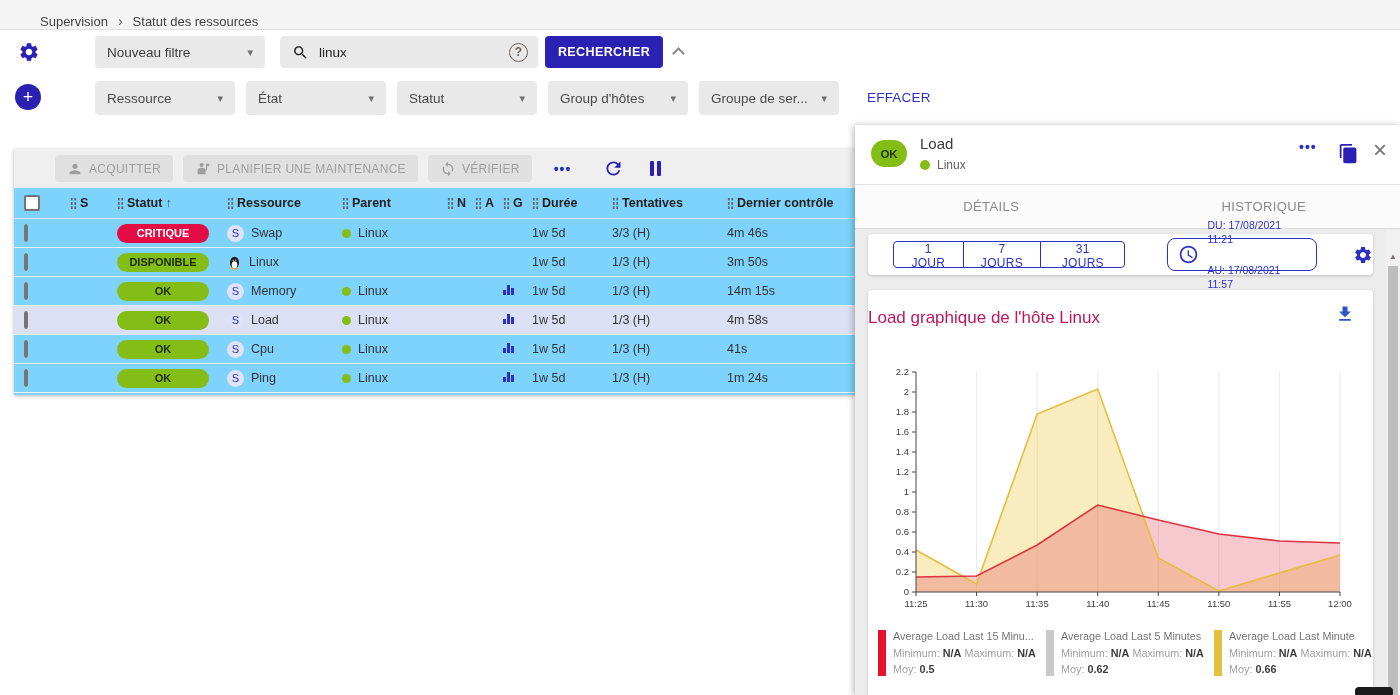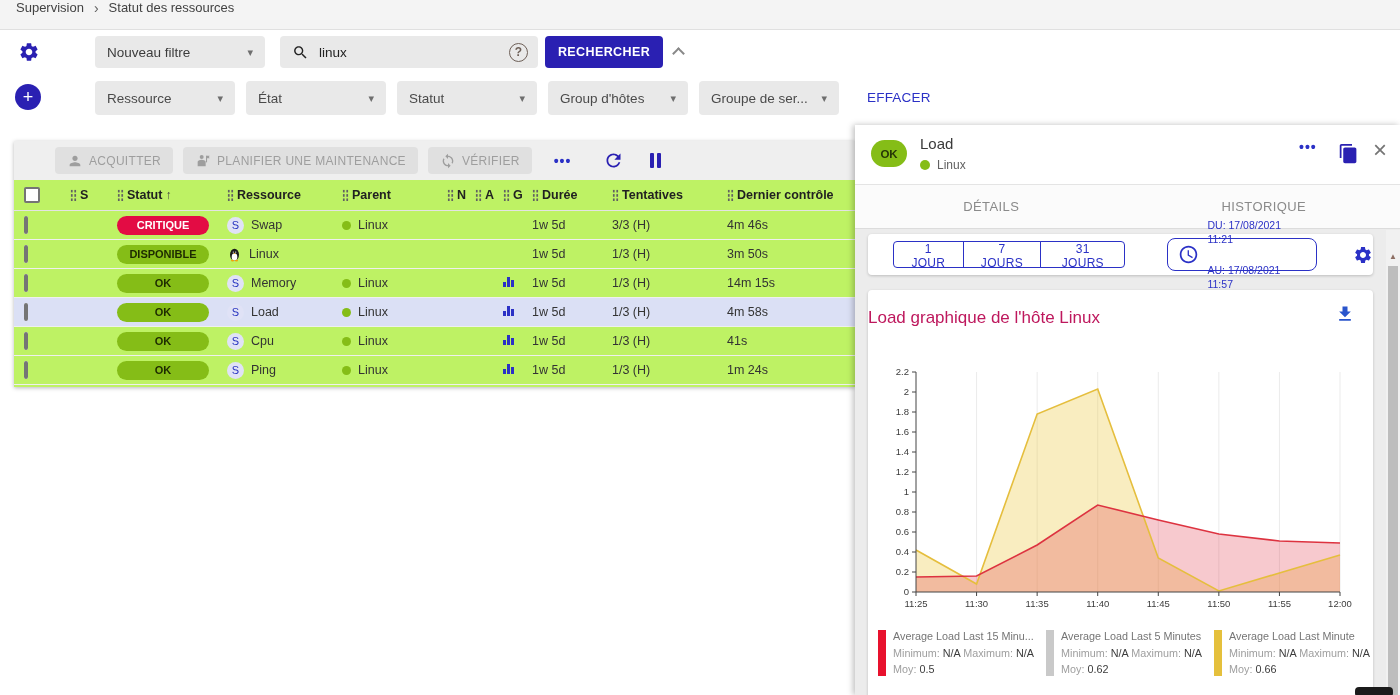--- a/index.html
+++ b/index.html
@@ -1,42 +1,42 @@
 <!DOCTYPE html>
 <html><head>
 <meta charset="utf-8">
 <style>
   * { box-sizing: border-box; margin:0; padding:0; }
   html,body { width:1400px; height:695px; overflow:hidden; }
   body { position:relative; font-family:"Liberation Sans","DejaVu Sans",sans-serif; background:#fff; color:#333; }
   .abs { position:absolute; }
 
   
-  .topbar { left:0; top:0; width:1400px; height:30px; background:#f4f4f4; border-bottom:1px solid #e0e0e0; display:flex; align-items:flex-start; padding-left:16px; gap:10px; font-size:13px; color:#424242; }
+  .topbar { left:0; top:0; width:1400px; height:30px; background:#f4f4f4; border-bottom:1px solid #e0e0e0; display:flex; align-items:flex-end; padding-left:40px; gap:10px; font-size:13px; color:#424242; }
   .crumb-sep { color:#616161; font-size:14px; }
 
   
   .gear-main { left:18px; top:41px; }
   .dd { background:#e9e9e9; border-radius:4px; display:flex; align-items:center; justify-content:space-between; padding:0 12px; color:#3c3c3c; font-size:13.5px; cursor:pointer; }
   .caret { color:#6e6e6e; font-size:11px; }
   .filter-select { left:95px; top:36px; width:170px; height:32px; }
   .searchbox { left:280px; top:36px; width:258px; height:32px; background:#e9e9e9; border-radius:4px; display:flex; align-items:center; padding:0 10px 0 12px; gap:10px; }
   .searchbox .val { flex:1; font-size:13.5px; color:#222; }
   .help-badge { width:19px; height:19px; border:1.6px solid #6e6058; border-radius:50%; color:#6e6058; font-size:12px; font-weight:bold; display:flex; align-items:center; justify-content:center; }
   .search-btn { left:545px; top:36px; width:118px; height:32px; background:#2a20b2; color:#fff; border:none; border-radius:4px; font-size:12.5px; font-weight:bold; letter-spacing:.4px; font-family:inherit; cursor:pointer; }
   .chev-up { left:674px; top:49px; width:9px; height:9px; border-left:2px solid #888; border-top:2px solid #888; transform:rotate(45deg); }
 
   
   .plus-btn { left:15px; top:84px; width:26px; height:26px; border-radius:50%; background:#2a20b2; color:#fff; font-size:18px; display:flex; align-items:center; justify-content:center; cursor:pointer; }
   .criteria { left:95px; top:81px; display:flex; gap:11px; }
   .criteria .dd { width:140px; height:34px; color:#4a4a4a; }
   .effacer { left:867px; top:90px; color:#2b31c6; font-size:13.5px; letter-spacing:.2px; cursor:pointer; }
 
   
-  .table-card { left:14px; top:141px; width:841px; height:246px; background:#bef264; box-shadow:0 1px 4px rgba(0,0,0,.28); }
+  .table-card { left:14px; top:149px; width:841px; height:246px; background:#7dd3fc; box-shadow:0 1px 4px rgba(0,0,0,.28); }
   .tbl-toolbar { height:39px; background:#efefef; display:flex; align-items:center; padding-left:41px; gap:10px; }
   .gbtn { height:27px; background:#e0e0e0; border:none; border-radius:4px; color:#9e9e9e; font-size:12px; letter-spacing:.3px; font-family:inherit; display:flex; align-items:center; gap:6px; padding:0 12px; }
   .tb-ico { margin-left:12px; cursor:pointer; display:flex; align-items:center; }
   .dots-blue { color:#2b31c6; font-size:14px; font-weight:bold; letter-spacing:1px; }
   .pausebars { display:flex; gap:3px; }
   .pausebars i { width:4px; height:15px; background:#2a20b2; border-radius:1px; }
 
   .thead { display:flex; align-items:center; height:31px; border-bottom:1px solid #e3e3e3; padding-left:10px; font-size:12.5px; font-weight:bold; color:#212121; }
   .hc { display:flex; align-items:center; gap:3px; }
   .drag-dots { width:7px; height:13px; background-image:radial-gradient(circle,#616161 1px,transparent 1.2px); background-size:3.5px 4.3px; flex:none; }
@@ -81,21 +81,21 @@
   .chart-card { position:absolute; left:13px; top:165px; width:505px; height:420px; background:#fff; border-radius:4px; box-shadow:0 1px 3px rgba(0,0,0,.2); }
   .chart-title { position:absolute; left:0; top:18px; width:100%; font-size:17px; color:#be185d; }
   .dl-ico { position:absolute; right:18px; top:14px; cursor:pointer; }
   .chart-svg { position:absolute; left:8px; top:72px; }
   .legend { position:absolute; left:10px; top:338px; display:flex; }
   .leg-item { width:168px; display:flex; gap:7px; cursor:pointer; }
   .leg-swatch { width:8px; height:46px; flex:none; margin-top:2px; }
   .leg-text { font-size:10.8px; line-height:1.55; color:#757575; }
   .leg-name { white-space:nowrap; }
   .leg-lbl { color:#9e9e9e; }
-  .leg-val { color:#3c3c3c; font-weight:normal; }
+  .leg-val { color:#3c3c3c; font-weight:bold; }
 
   
   .scroll-track { left:1386px; top:230px; width:14px; height:465px; background:#f1f1f1; }
   .scroll-up { left:1389px; top:252px; font-size:8px; color:#8d6e63; }
   .scroll-thumb { left:1388px; top:266px; width:10px; height:429px; background:#bdbdbd; cursor:pointer; }
   .dark-bottom { left:1355px; top:687px; width:38px; height:10px; background:#1b1b1b; border-radius:4px; }
   svg { display:block; }
 </style>
 </head>
 <body>

